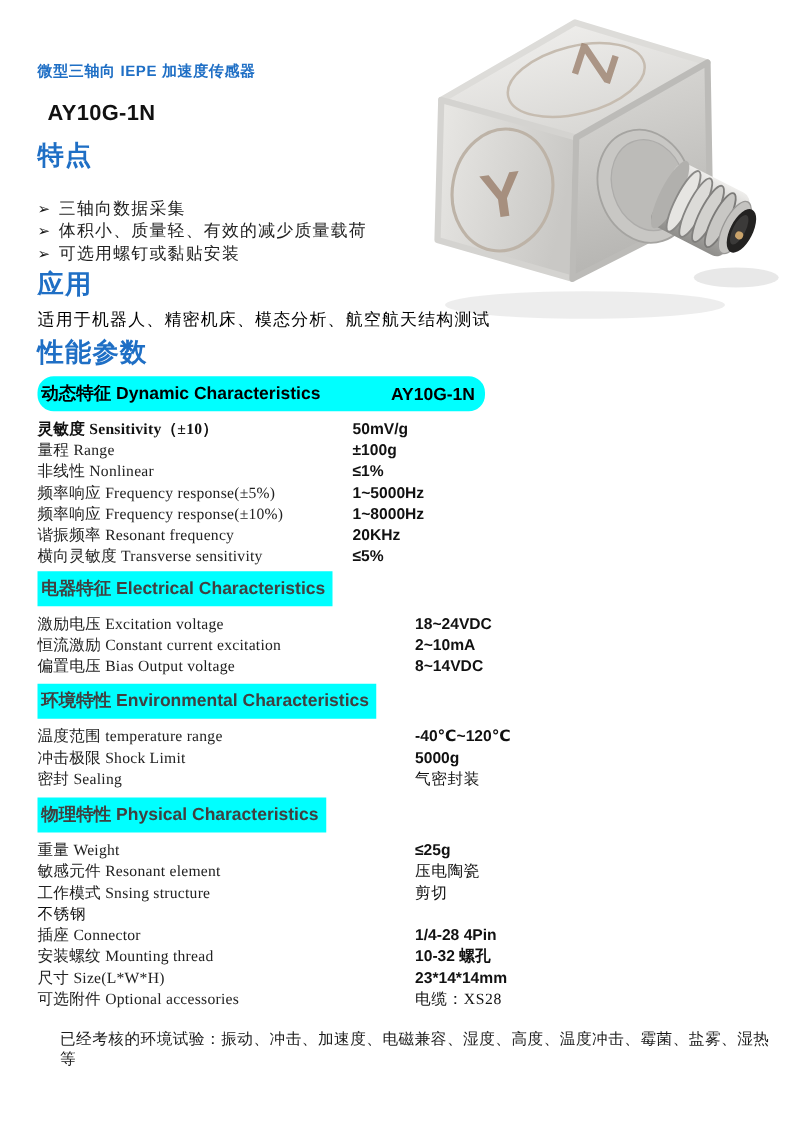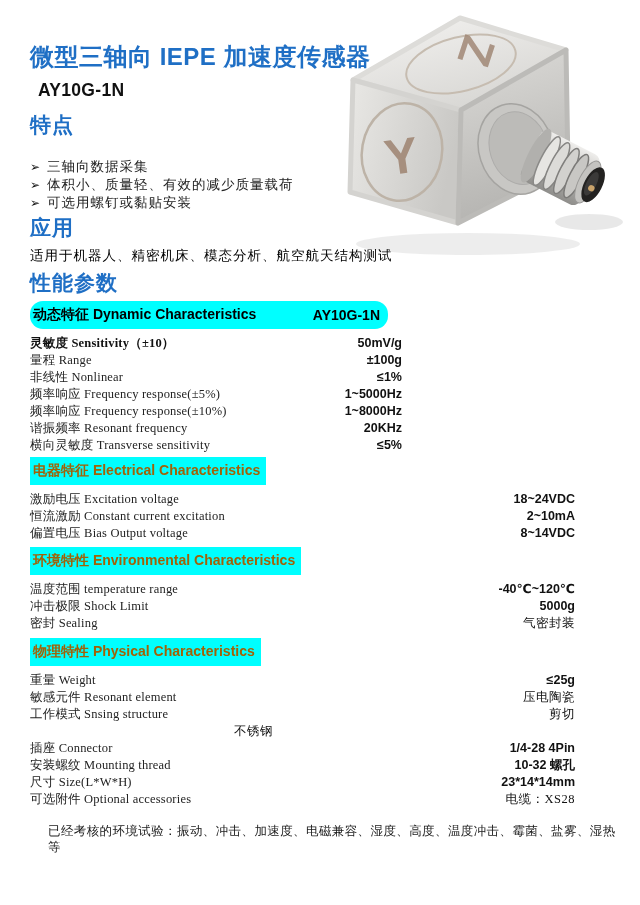--- a/index.html
+++ b/index.html
@@ -11,21 +11,21 @@
     background: #ffffff;
     overflow: hidden;
     font-family: "Liberation Sans", "DejaVu Sans", sans-serif;
     color: #1a1a1a;
     padding-left: 30px;
     padding-right: 20px;
   }
   
   .doc-title {
     margin-top: 44px;
-    font-size: 24px;
+    font-size: 12px;
     line-height: 26px;
     font-weight: bold;
     color: #1f6fc5;
     letter-spacing: 0.5px;
   }
   .doc-model {
     margin-top: 9px;
     margin-left: 8px;
     font-size: 17.5px;
     line-height: 22px;
@@ -72,41 +72,41 @@
     font-weight: bold;
     color: #000;
     border-radius: 13px;
   }
   .spec-sec-head {
     display: inline-block;
     background: #00ffff;
     padding: 5px 6px 5px 3px;
     font-size: 14px;
     font-weight: bold;
-    color: #a16207;
+    color: #404040;
   }
   .sec-head-wrap-electrical { margin-top: 3px; }
   .sec-head-wrap-environmental { margin-top: 5px; }
   .sec-head-wrap-physical { margin-top: 6px; }
   .spec-rows { margin-top: 6px; }
   .spec-row { display: flex; line-height: 17px; }
   .spec-row .lbl {
     font-family: "Liberation Serif", "DejaVu Serif", serif;
     font-size: 12.5px;
     color: #222;
     width: 252px;
     letter-spacing: 0.2px;
     white-space: nowrap;
   }
   .spec-row .val {
     font-size: 12.5px;
     font-weight: bold;
     color: #111;
     width: 120px;
-    text-align: right;
+    text-align: left;
     white-space: nowrap;
   }
   
   .wide .lbl { width: 302px; }
   .wide .val { width: 243px; }
   .row-bold .lbl { font-weight: bold; color: #111; }
   .v-zh {
     font-family: "Liberation Serif", "DejaVu Serif", serif;
     font-weight: normal !important;
     letter-spacing: 0.5px;

